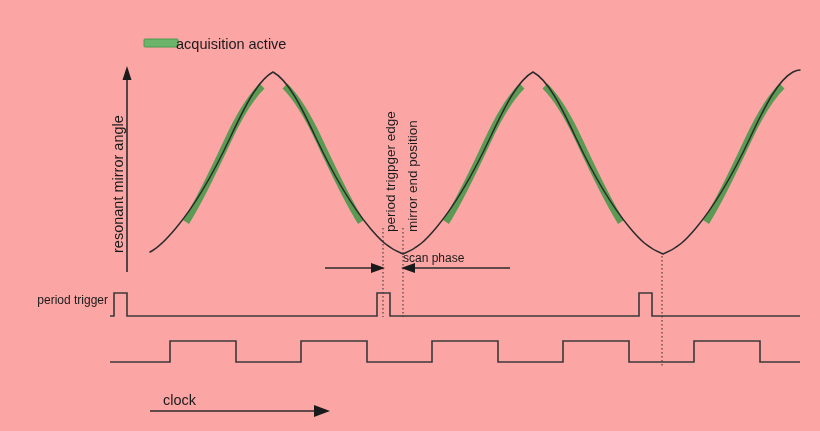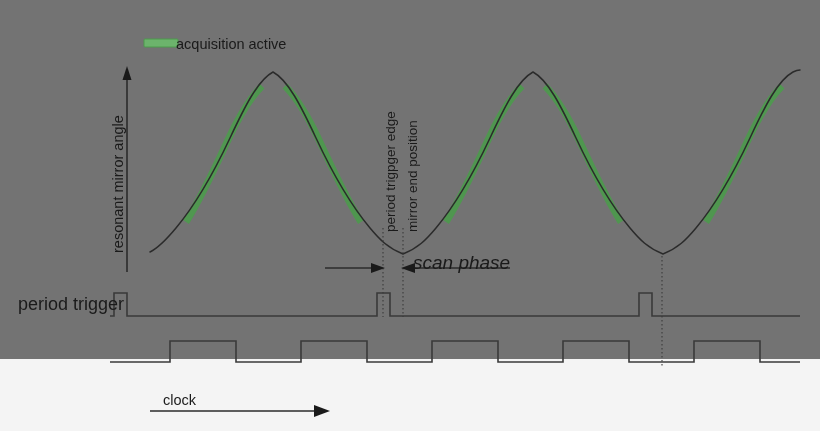--- a/index.html
+++ b/index.html
@@ -9,22 +9,22 @@
   }
   body {
     width: 820px;
     height: 431px;
     font-family: "Liberation Sans", sans-serif;
     overflow: hidden;
   }
   #canvas {
     position: relative;
     width: 820px;
-    height: 359px;
-    background: #737373;
+    height: 431px;
+    background: #fca5a5;
   }
   svg#diagram {
     position: absolute;
     left: 0;
     top: 0;
     width: 820px;
     height: 431px;
     display: block;
   }
   .lbl {
@@ -52,29 +52,28 @@
     transform-origin: left top;
     transform: translate(383px, 232px) rotate(-90deg);
   }
   #ann-mirror-label {
     left: 0; top: 0;
     font-size: 13.5px;
     transform-origin: left top;
     transform: translate(405px, 232px) rotate(-90deg);
   }
   #scanphase-label {
-    left: 413px;
+    left: 403px;
     top: 252px;
-    font-size: 19px;
-    font-style: italic;
+    font-size: 12px;
   }
   #period-trigger-label {
     left: 18px;
     top: 294px;
-    font-size: 18px;
+    font-size: 12px;
     width: 90px;
     text-align: right;
   }
   #line-clock-label {
     left: 2px;
     top: 330px;
     font-size: 14.5px;
     width: 106px;
     text-align: right;
   }

